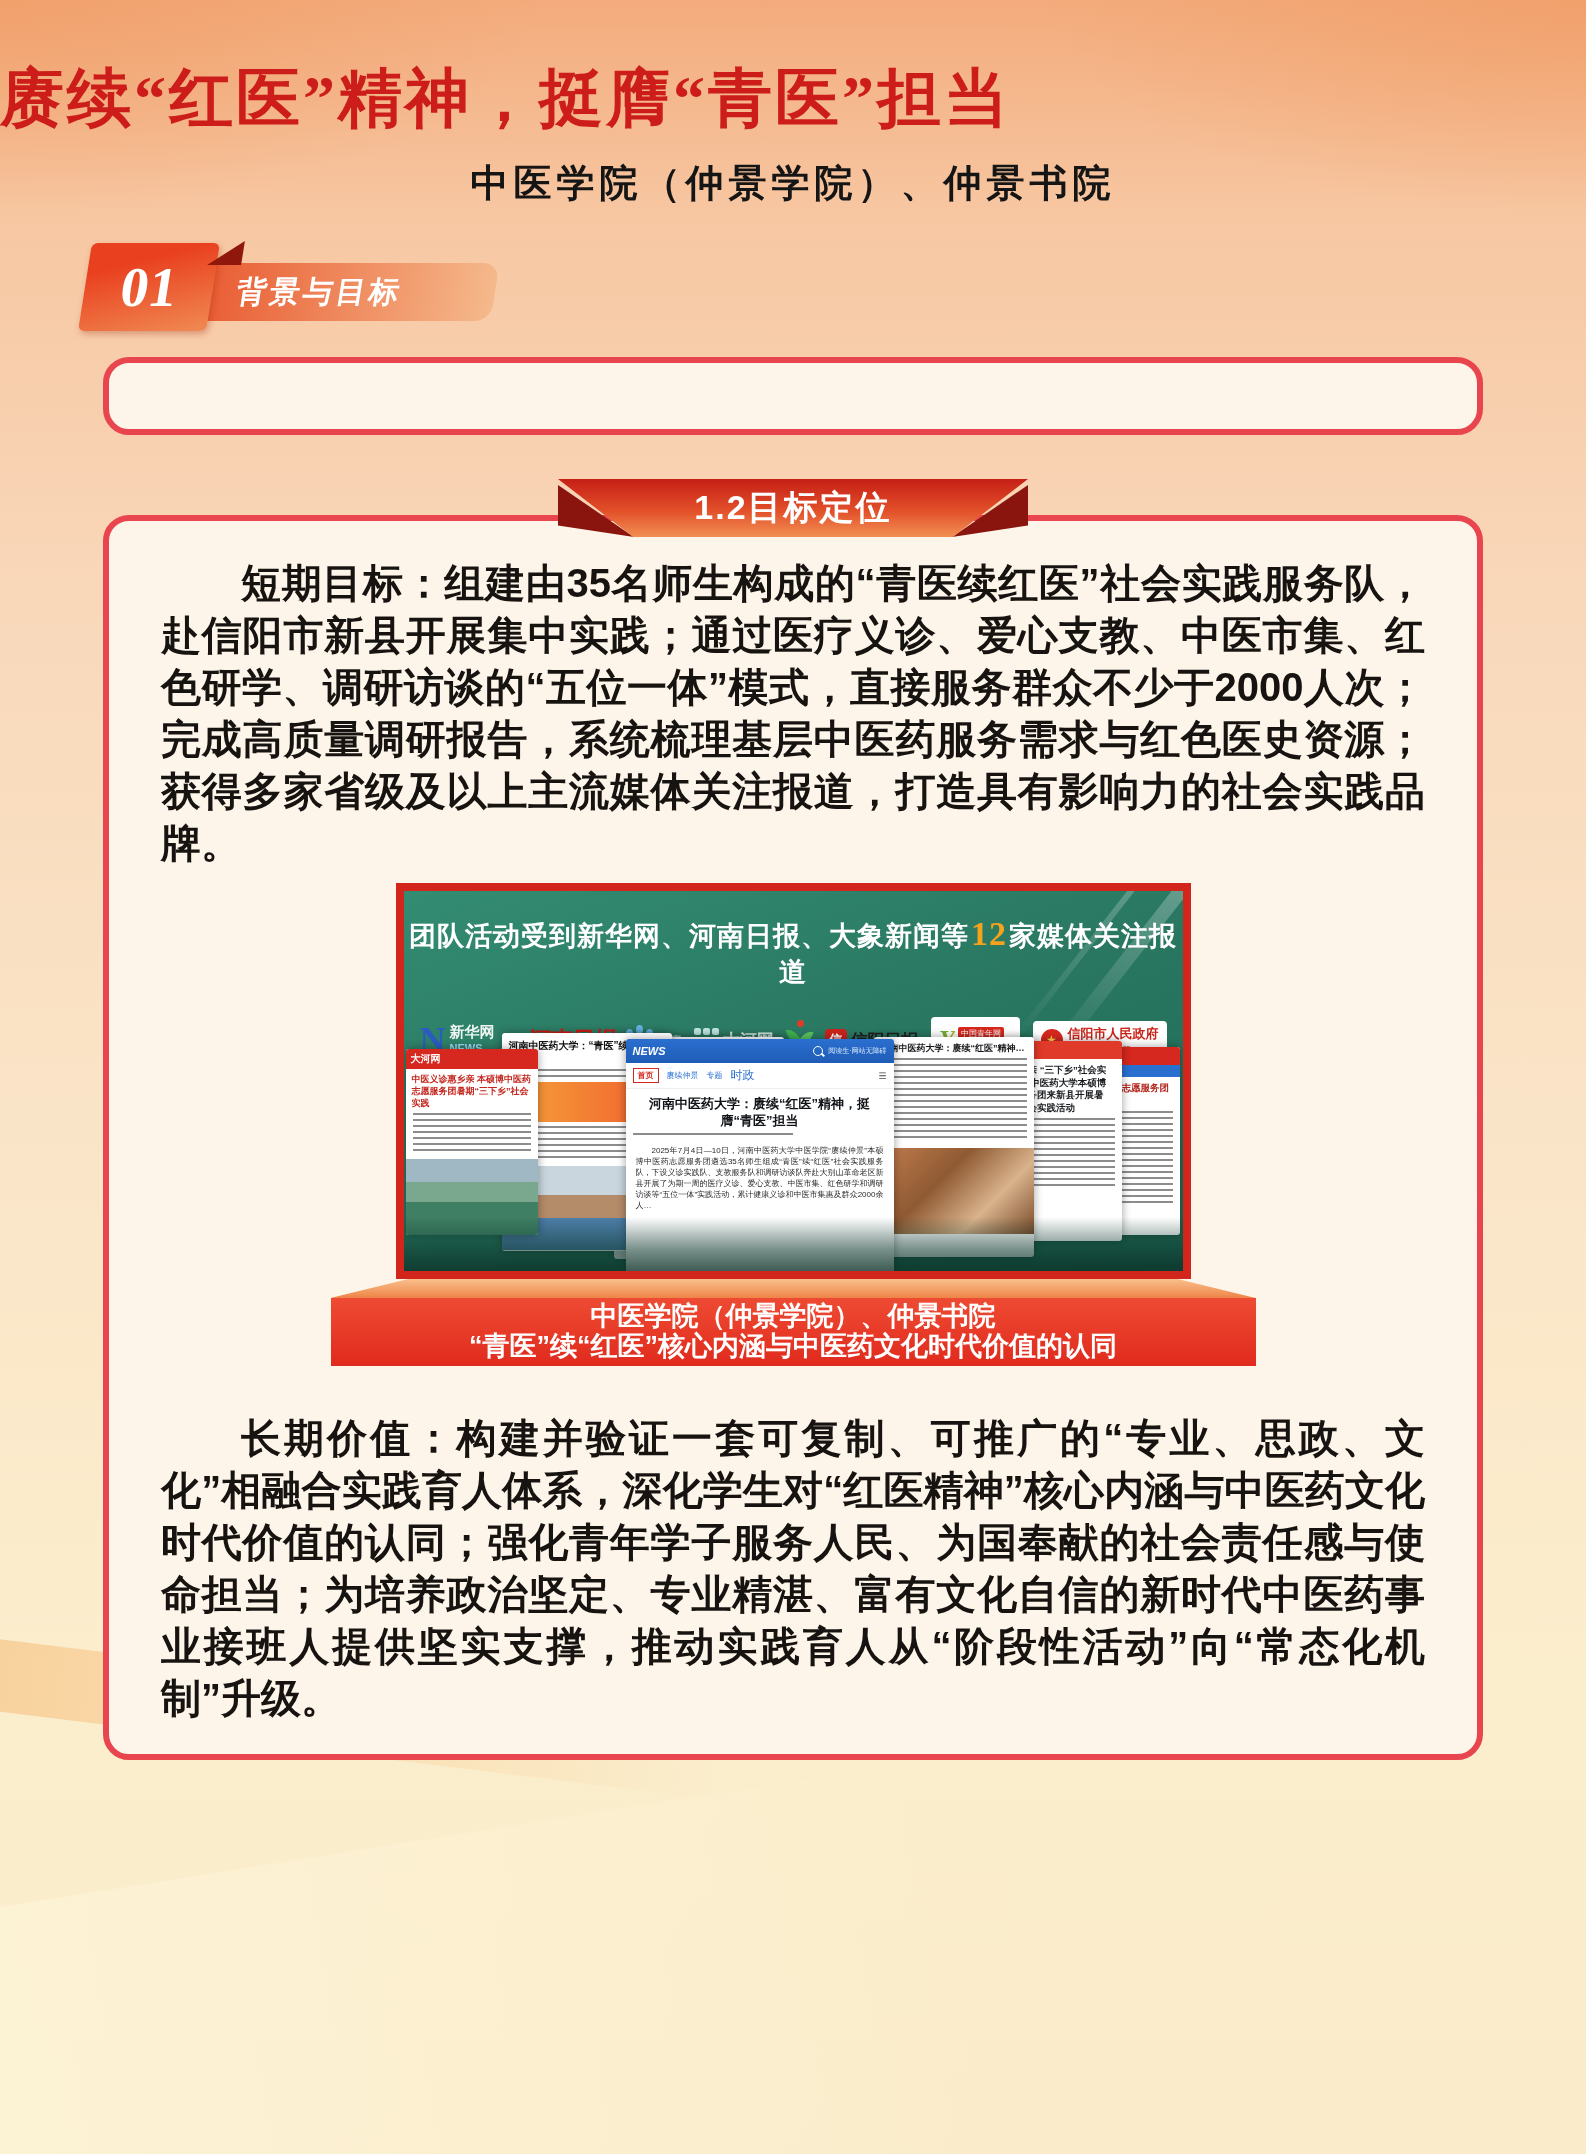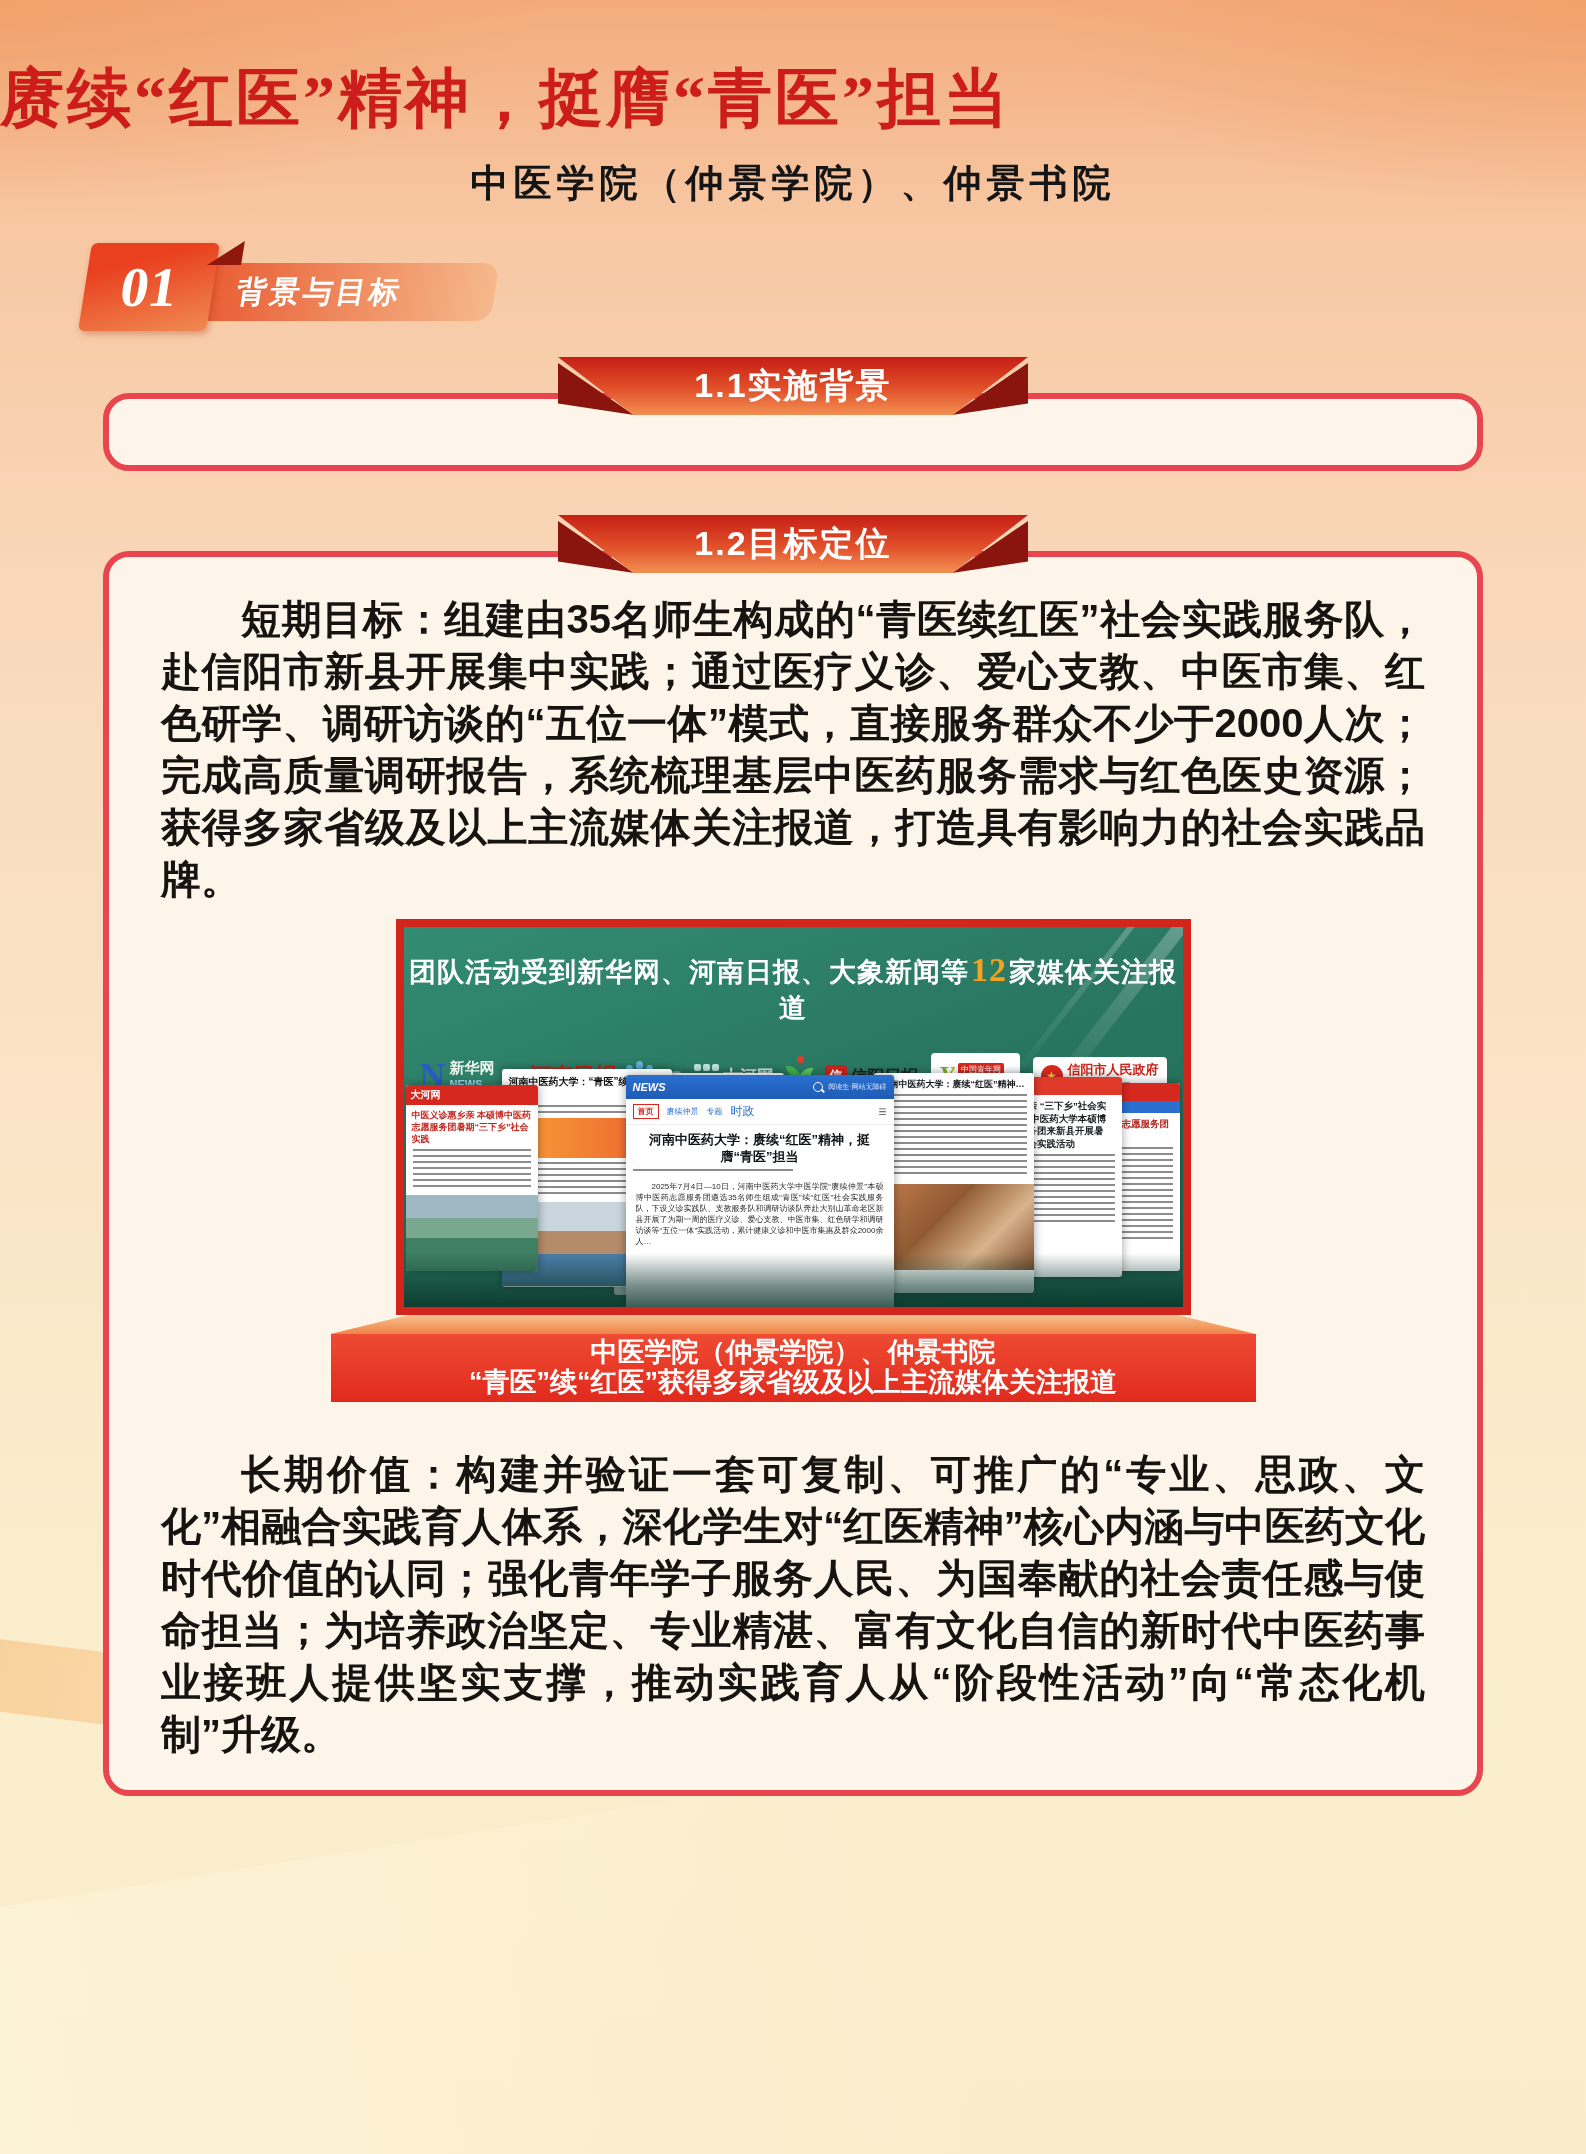--- a/index.html
+++ b/index.html
@@ -97,25 +97,20 @@
   <div class="title">赓续“红医”精神，挺膺“青医”担当</div>
   <div class="subtitle">中医学院（仲景学院）、仲景书院</div>
 
   <div class="badge">
     <div class="badge-label">背景与目标</div>
     <div class="badge-num">01</div>
     <div class="badge-fold"></div>
   </div>
 
   <div class="sec sec1">
-    <div class="ribbon">
-      <div class="fold-l"></div>
-      <div class="fold-r"></div>
-      <div class="main">1.1实施背景</div>
-    </div>
     <div class="box">
     </div>
   </div>
 
   <div class="sec sec2">
     <div class="ribbon">
       <div class="fold-l"></div>
       <div class="fold-r"></div>
       <div class="main">1.2目标定位</div>
     </div>
@@ -253,20 +248,20 @@
          <div class="tl" style="height:96px;margin:4px 7px 0;width:calc(100% - 14px);"></div>
             </div>
           </div>
         <div class="refl"></div>
       </div>
 
       <div class="plat">
         <div class="plat-top"></div>
         <div class="plat-bar">
           <div>中医学院（仲景学院）、仲景书院</div>
-          <div>“青医”续“红医”获得多家省级及以上主流媒体关注报道</div>
+          <div>“青医”续“红医”核心内涵与中医药文化时代价值的认同</div>
         </div>
       </div>
 
       <p class="para long-para">长期价值：构建并验证一套可复制、可推广的“专业、思政、文化”相融合实践育人体系，深化学生对“红医精神”核心内涵与中医药文化时代价值的认同；强化青年学子服务人民、为国奉献的社会责任感与使命担当；为培养政治坚定、专业精湛、富有文化自信的新时代中医药事业接班人提供坚实支撑，推动实践育人从“阶段性活动”向“常态化机制”升级。</p>
     </div>
   </div>
 </div>
 
 </body></html>

